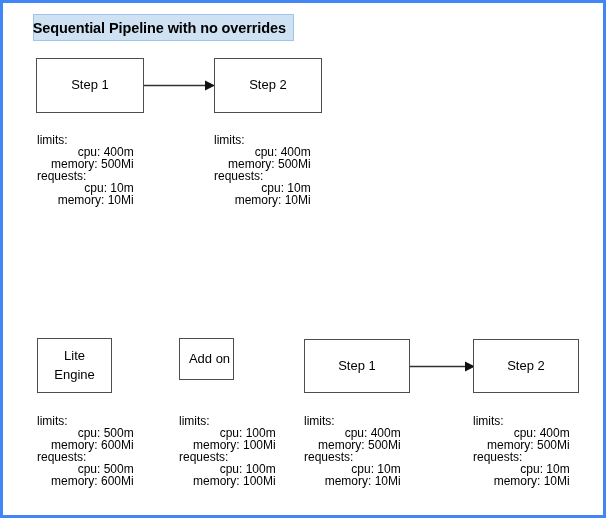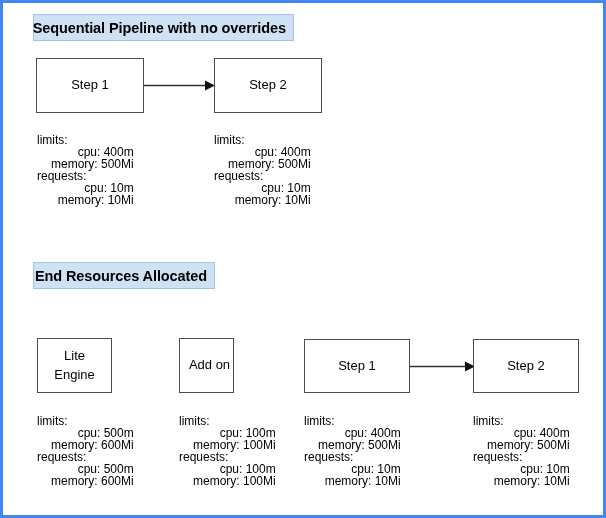--- a/index.html
+++ b/index.html
@@ -108,30 +108,27 @@
 
   <div class="res-block" style="left:211px; top:131px;">
     <span class="res-key">limits:</span>
     <span class="res-item">cpu: 400m</span>
     <span class="res-item">memory: 500Mi</span>
     <span class="res-key">requests:</span>
     <span class="res-item">cpu: 10m</span>
     <span class="res-item">memory: 10Mi</span>
   </div>
 
-  <div class="section-badge" style="left:30px; top:259px; width:182px; height:27px;">
-    <span>End Resources Allocated</span>
-  </div>
 
   <div class="node-box" style="left:34px; top:335px; width:75px; height:55px;">
     <span>Lite</span>
     <span>Engine</span>
   </div>
 
-  <div class="node-box" style="left:176px; top:335px; width:55px; height:55px;padding-left:6px;">
+  <div class="node-box" style="left:176px; top:335px; width:55px; height:42px;padding-left:6px;">
     <span>Add on</span>
   </div>
 
   <div class="node-box" style="left:301px; top:336px; width:106px; height:54px;">
     <span>Step 1</span>
   </div>
 
   <svg class="arrow" style="left:406px; top:353px;" width="68" height="20">
     <line x1="1" y1="10.5" x2="57" y2="10.5" stroke="#333333" stroke-width="1.3"></line>
     <polygon points="56,5.5 66,10.5 56,15.5" fill="#111111"></polygon>

